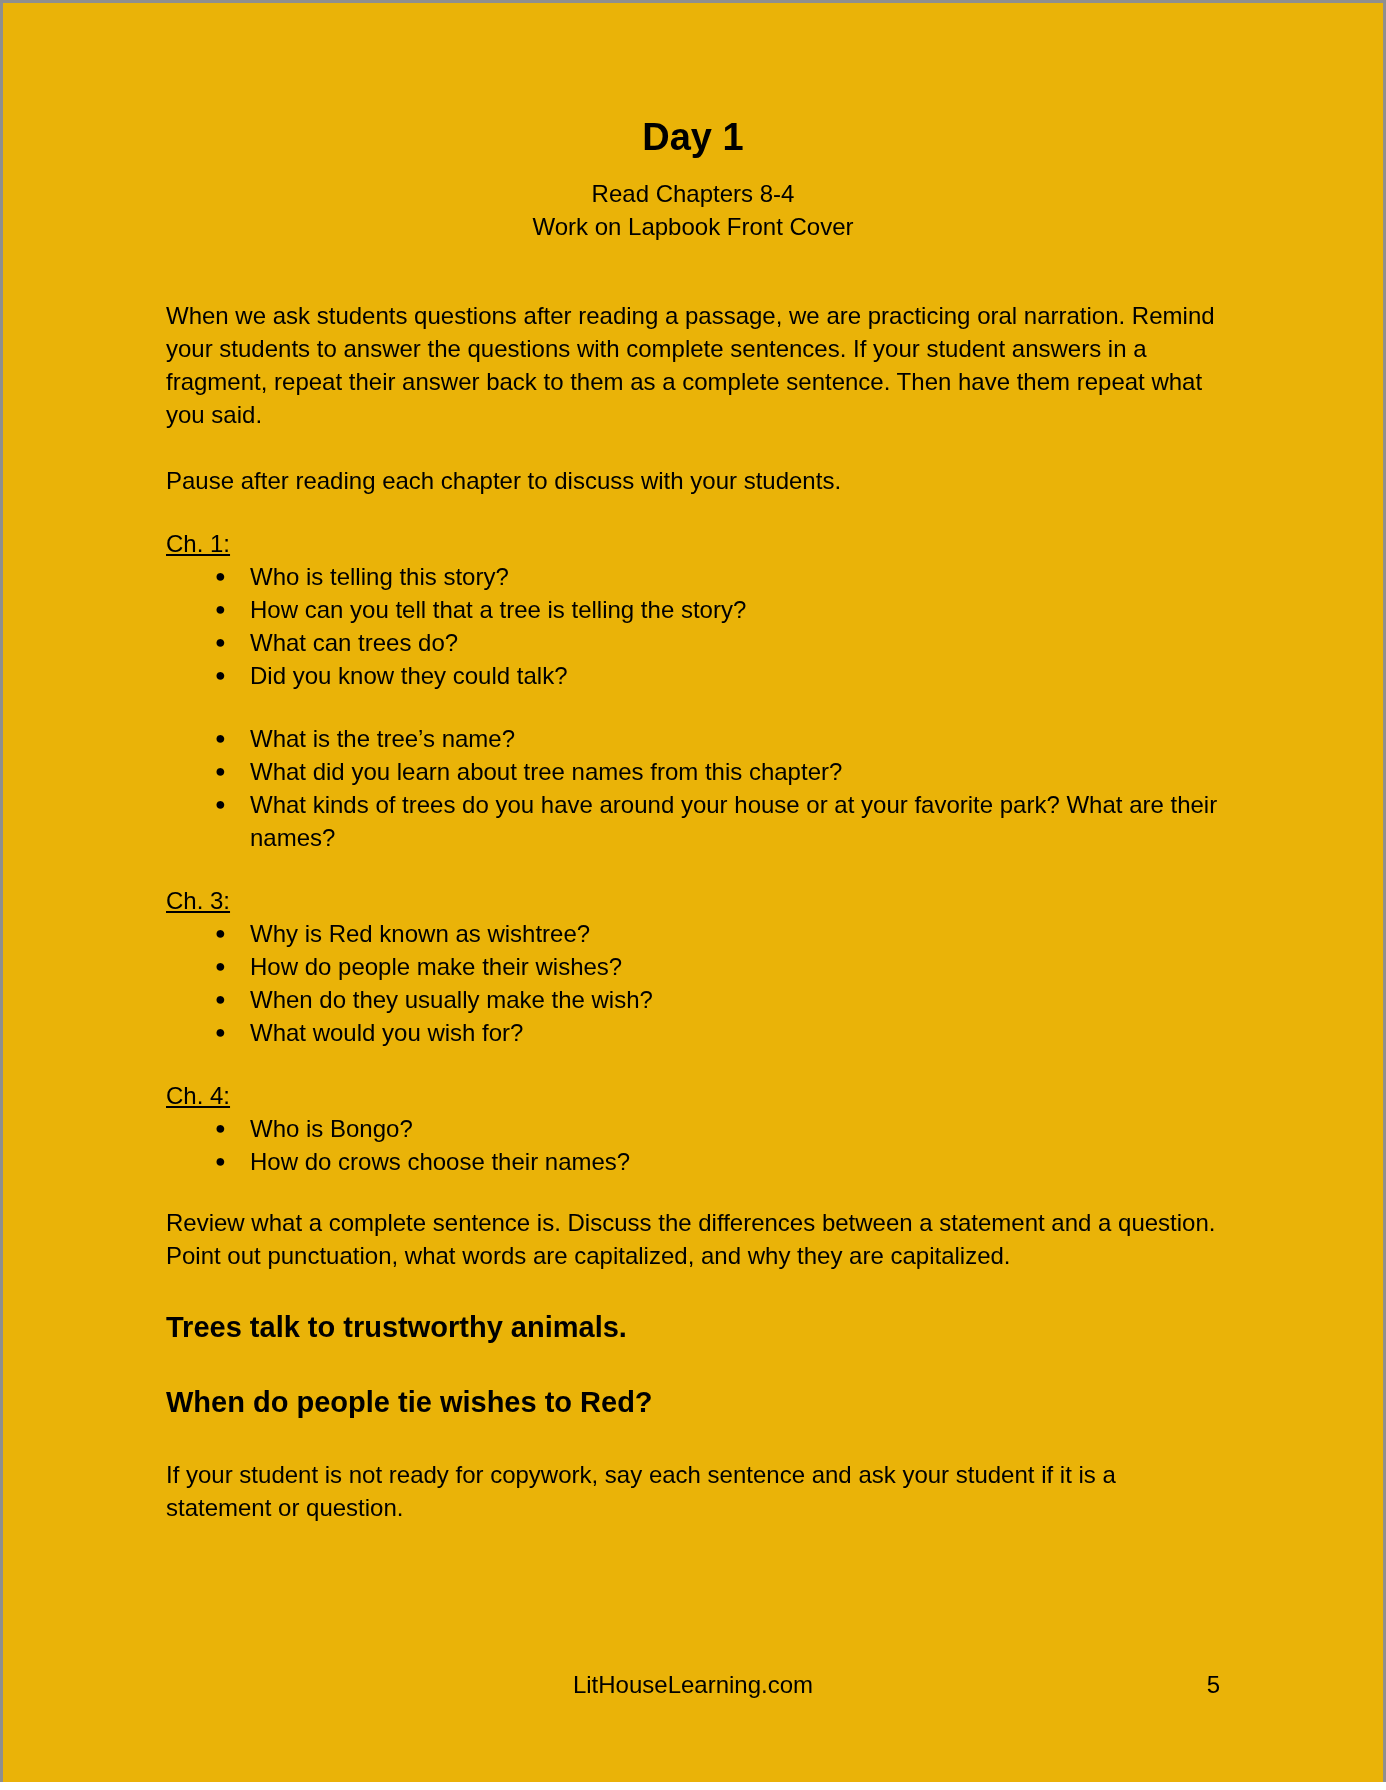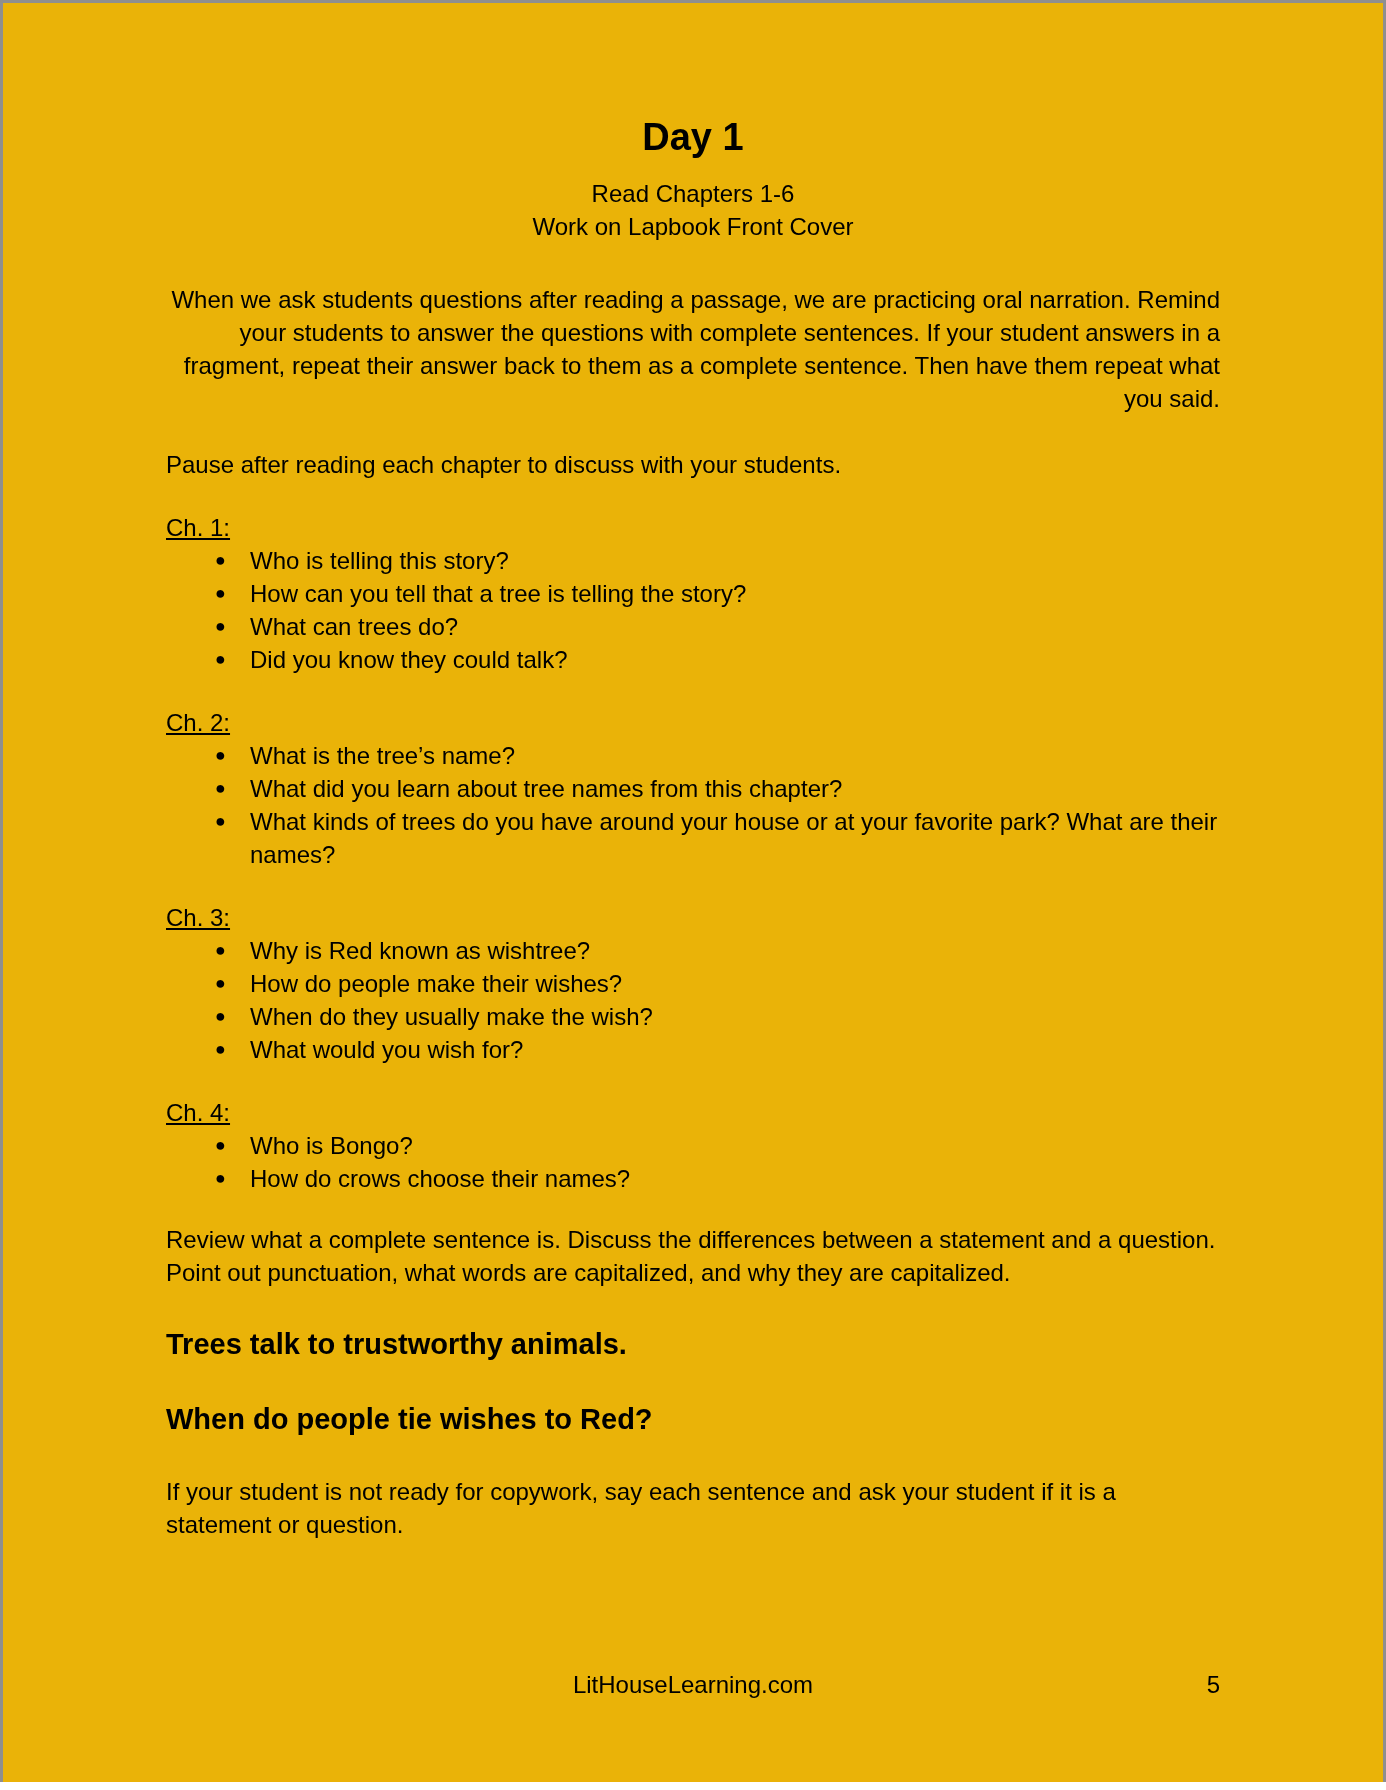--- a/index.html
+++ b/index.html
@@ -39,21 +39,21 @@
   .subtitle > div { line-height: 33px; }
   .ext-label { margin-right: 7px; }
   a.link {
     color: #1155cc;
     text-decoration: underline;
     cursor: pointer;
   }
   p.para {
     margin: 33px 0 0 0;
   }
-  p.intro { margin-top: 40px; text-align: right; }
+  p.intro { margin-top: 56px; }
   .chapter { margin-top: 30px; }
   .ch-label {
     text-decoration: underline;
     line-height: 33px;
   }
   .bullet-item {
     display: flex;
     align-items: flex-start;
   }
   .bullet {
@@ -99,21 +99,21 @@
 </style>
 </head>
 <body>
 
 <div class="page">
   <div class="content">
 
     <h1 class="title">Day 1</h1>
 
     <div class="subtitle">
-      <div>Read Chapters 1-6</div>
+      <div>Read Chapters 8-4</div>
       <div>Work on Lapbook Front Cover</div>
     </div>
 
     <p class="para intro">When we ask students questions after reading a passage, we are practicing oral narration. Remind your students to answer the questions with complete sentences. If your student answers in a fragment, repeat their answer back to them as a complete sentence. Then have them repeat what you said.</p>
 
     <p class="para">Pause after reading each chapter to discuss with your students.</p>
 
     <section class="chapter">
       <div class="ch-label">Ch. 1:</div>
       <div class="bullet-item">
@@ -128,21 +128,20 @@
         <span class="bullet">●</span>
         <span class="q">What can trees do?</span>
       </div>
       <div class="bullet-item">
         <span class="bullet">●</span>
         <span class="q">Did you know they could talk?</span>
       </div>
     </section>
 
     <section class="chapter">
-      <div class="ch-label">Ch. 2:</div>
       <div class="bullet-item">
         <span class="bullet">●</span>
         <span class="q">What is the tree’s name?</span>
       </div>
       <div class="bullet-item">
         <span class="bullet">●</span>
         <span class="q">What did you learn about tree names from this chapter?</span>
       </div>
       <div class="bullet-item">
         <span class="bullet">●</span>

